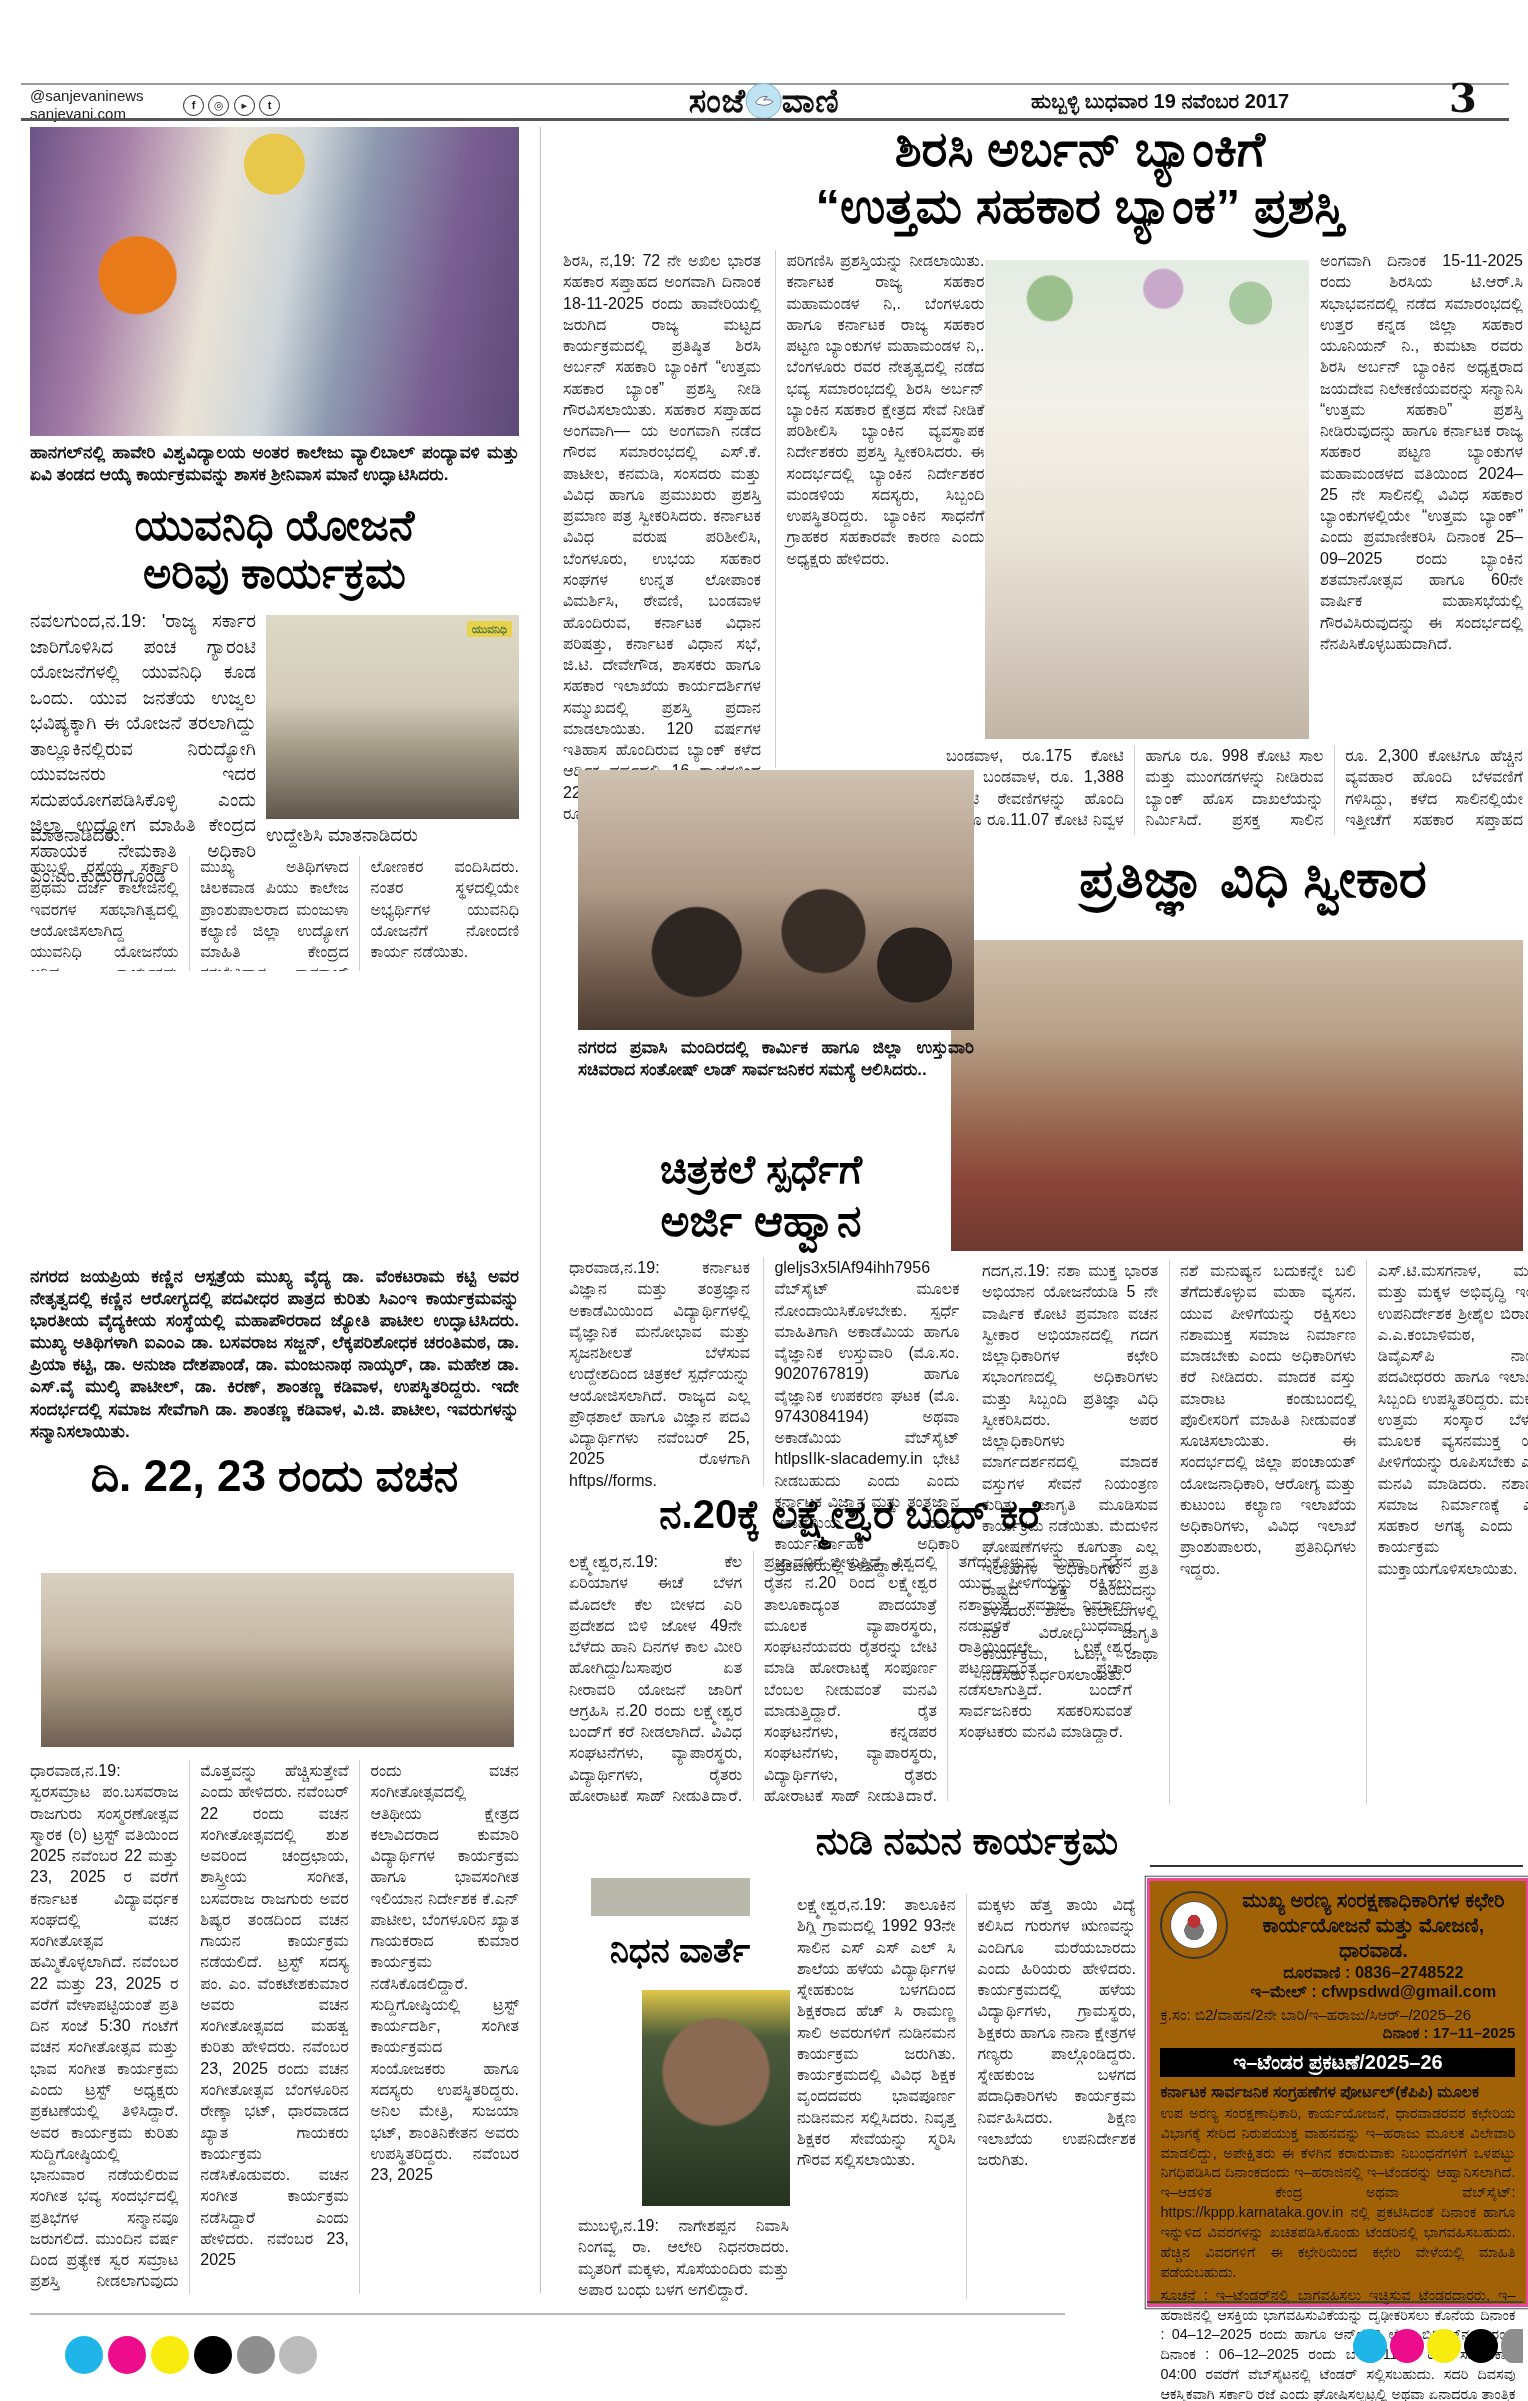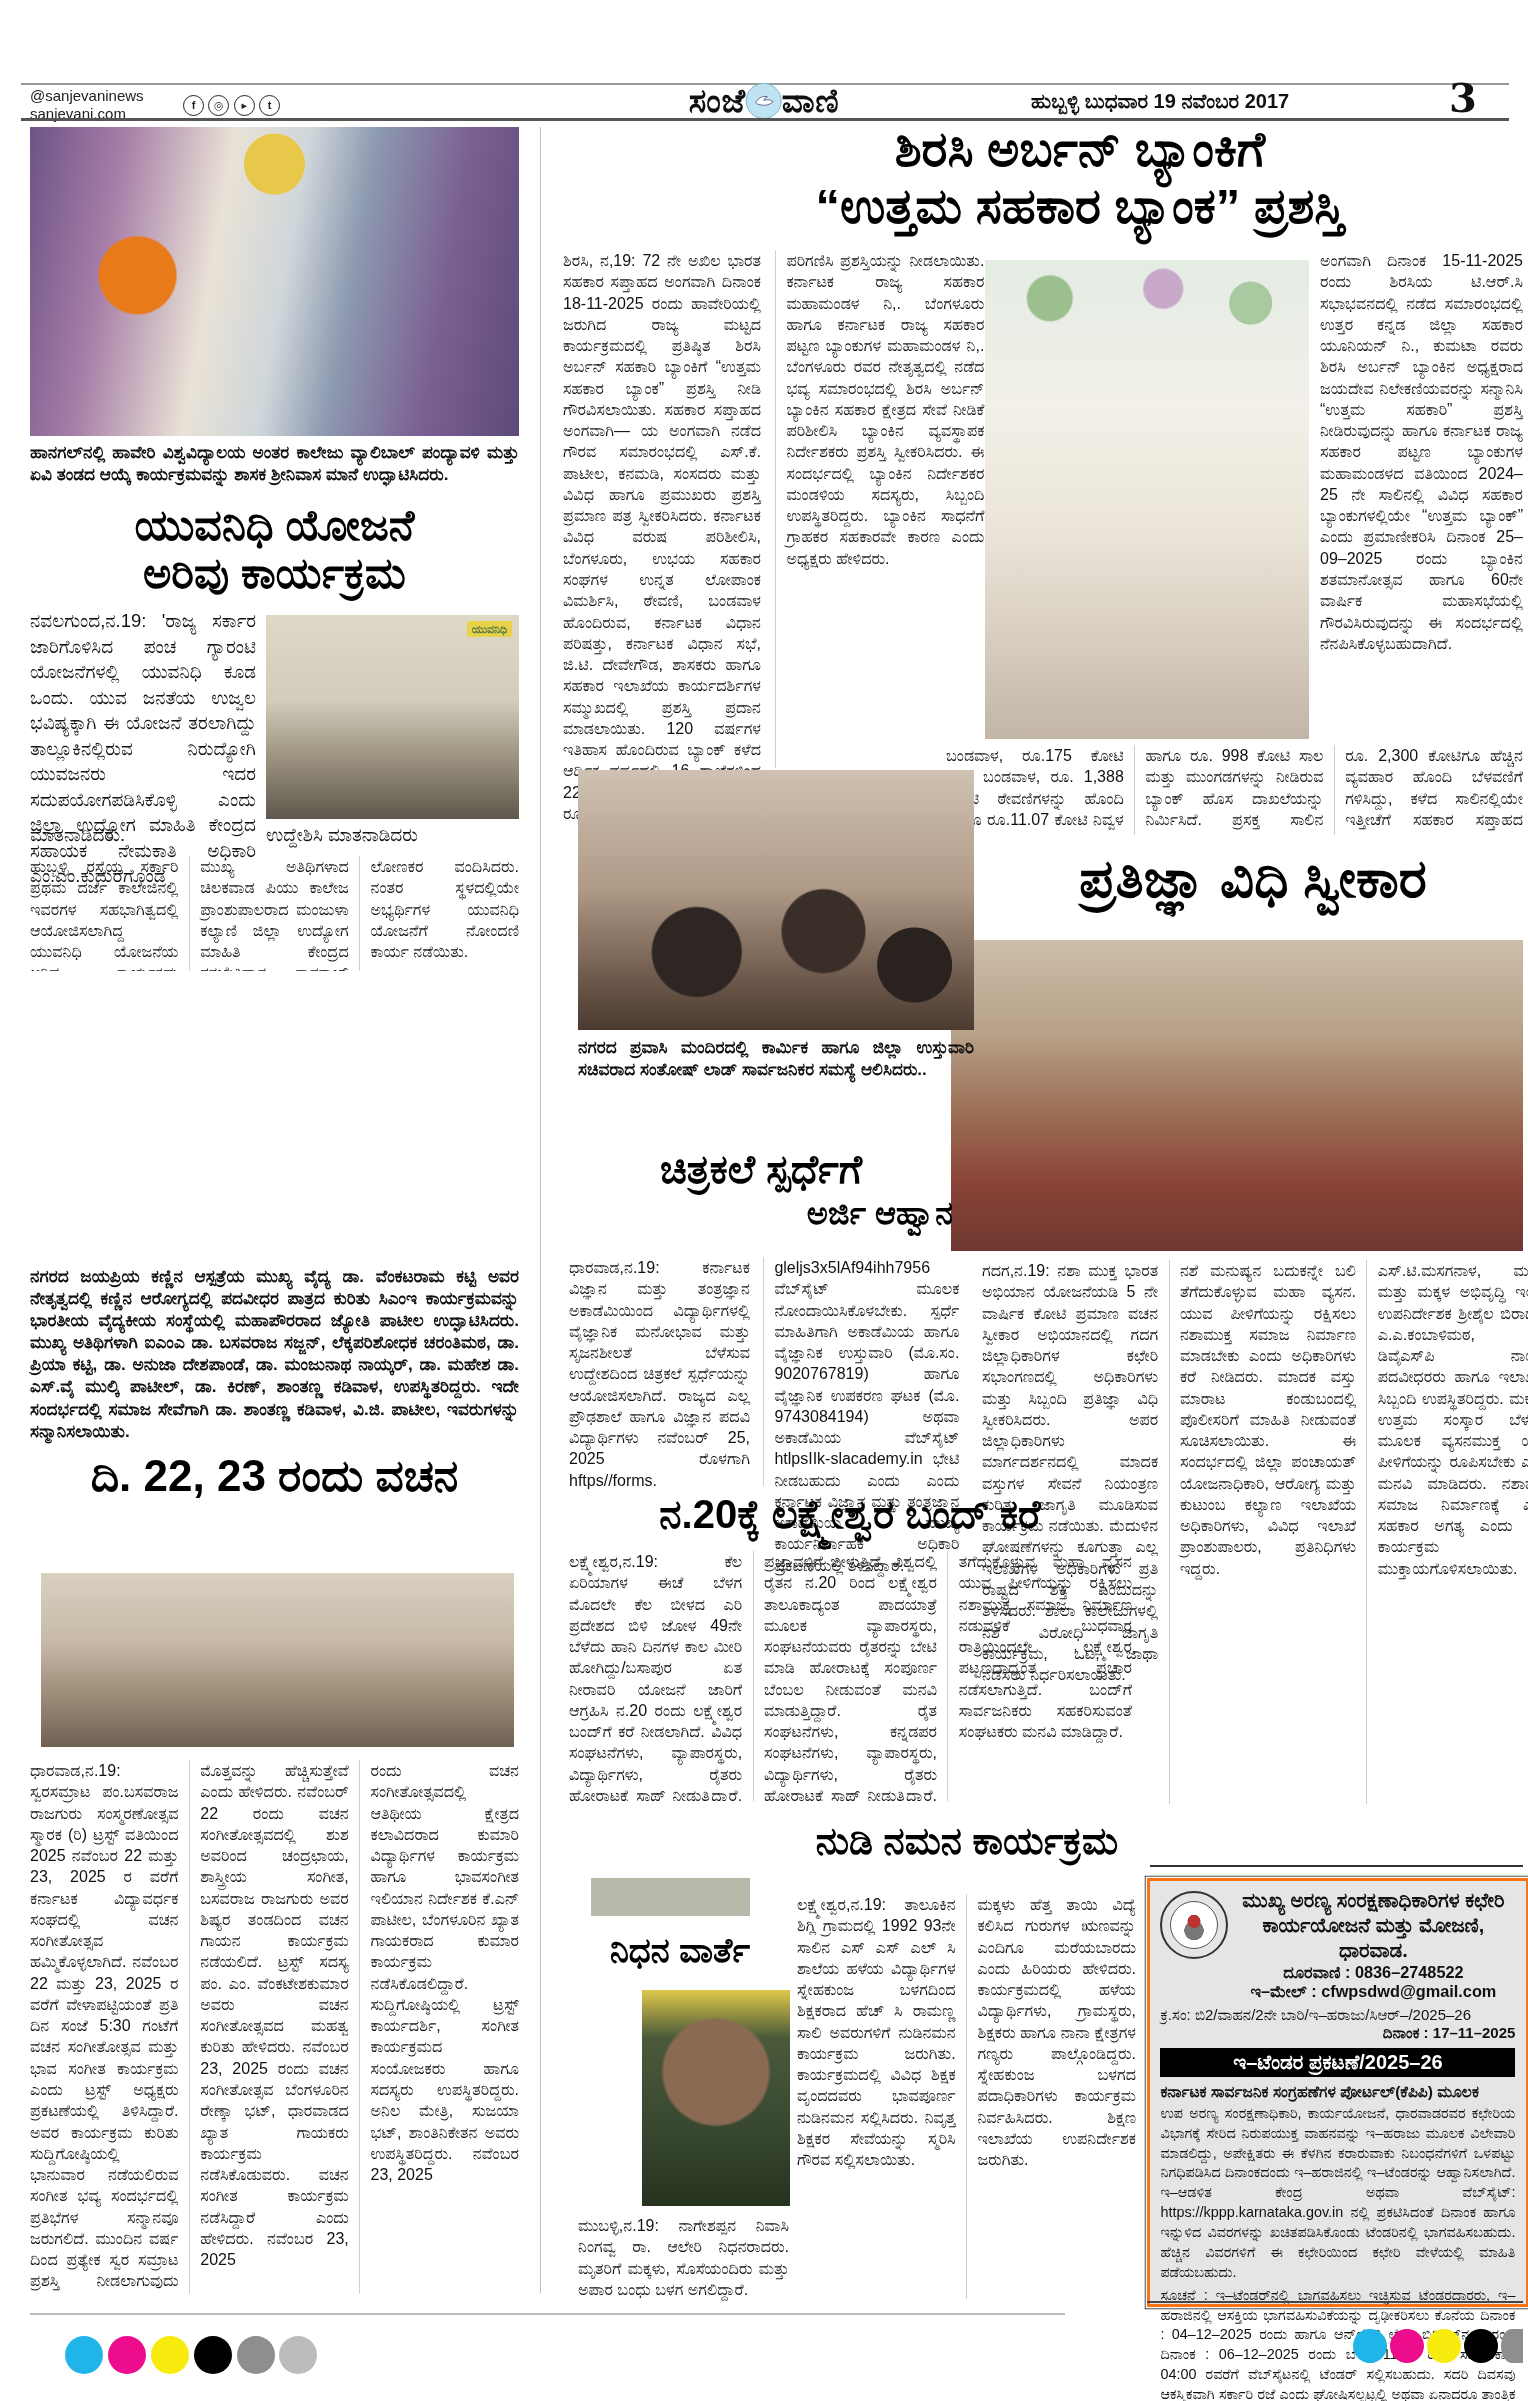--- a/index.html
+++ b/index.html
@@ -22,22 +22,22 @@
   
   .headline{font-weight:800;color:#000;text-align:center;line-height:1.12;}
   .bodytext{font-size:16px;line-height:1.33;text-align:justify;color:#111;}
   .bodytext-lg{font-size:18.5px;line-height:1.38;text-align:justify;color:#111;}
   .caption{font-size:17px;line-height:1.3;font-weight:700;text-align:justify;color:#101010;}
   .cols{display:flex;}
   .cols .col{flex:1;overflow:hidden;}
   .cols .col + .col{border-left:0.7px solid #cfcfcf;padding-left:10.4px;margin-left:10.4px;}
   .photo{position:absolute;overflow:hidden;}
   
-  .tender{position:absolute;border:3px solid #f97316;box-shadow:0 0 0 1.5px #fff,0 0 0 2.2px #000;
-          background:#e5e5e5;padding:7.4px 10.4px;}
+  .tender{position:absolute;border:3px solid #ec4899;box-shadow:0 0 0 1.5px #fff,0 0 0 2.2px #000;
+          background:#a16207;padding:7.4px 10.4px;}
   .tender-head{text-align:center;font-weight:800;font-size:20px;line-height:1.25;}
   .tender-line{font-size:16.3px;text-align:center;font-weight:700;}
   .tender-bar{background:#000;color:#fff;text-align:center;font-weight:800;font-size:20px;
               padding:3px 0;margin:6px 0;}
   .tender-body{font-size:14.4px;line-height:1.38;text-align:justify;}
   .emblem{position:absolute;width:64px;height:64px;border-radius:50%;border:2.2px solid #333;
           display:flex;align-items:center;justify-content:center;}
   .emblem-inner{width:46px;height:46px;border-radius:50%;border:1.5px solid #555;
                 background:radial-gradient(circle at 50% 42%,#b33 0 18%,transparent 19%),
                 radial-gradient(circle at 50% 62%,#777 0 26%,#fff 27%);}
@@ -144,21 +144,21 @@
 
   <div class="photo" style="left:578px;top:770px;width:396px;height:260px;
        background:
         radial-gradient(circle at 30% 70%, #2e2622 0 44px, rgba(0,0,0,0) 46px),
         radial-gradient(circle at 62% 62%, #3a2f28 0 41px, rgba(0,0,0,0) 43px),
         radial-gradient(circle at 85% 75%, #2a221e 0 37px, rgba(0,0,0,0) 38px),
         linear-gradient(180deg,#cfc2b2 0%,#b09a88 45%,#6e5a4c 80%,#4a3a30 100%);"></div>
   <div class="abs caption" style="left:578px;top:1037px;width:396px;">ನಗರದ ಪ್ರವಾಸಿ ಮಂದಿರದಲ್ಲಿ ಕಾರ್ಮಿಕ ಹಾಗೂ ಜಿಲ್ಲಾ ಉಸ್ತುವಾರಿ ಸಚಿವರಾದ ಸಂತೋಷ್ ಲಾಡ್  ಸಾರ್ವಜನಿಕರ ಸಮಸ್ಯೆ ಆಲಿಸಿದರು..</div>
 
   <div class="abs headline" style="left:569px;top:1147px;width:384px;font-size:40px;">ಚಿತ್ರಕಲೆ ಸ್ಪರ್ಧೆಗೆ</div>
-  <div class="abs headline" style="left:569px;top:1196px;width:384px;font-size:32px;text-align:right;">ಅರ್ಜಿ ಆಹ್ವಾನ</div>
+  <div class="abs headline" style="left:569px;top:1196px;width:384px;font-size:44px;">ಅರ್ಜಿ ಆಹ್ವಾನ</div>
   <div class="abs bodytext" style="left:569px;top:1257px;width:181px;height:229px;">ಧಾರವಾಡ,ನ.19: ಕರ್ನಾಟಕ ವಿಜ್ಞಾನ ಮತ್ತು ತಂತ್ರಜ್ಞಾನ ಅಕಾಡೆಮಿಯಿಂದ ವಿದ್ಯಾರ್ಥಿಗಳಲ್ಲಿ ವೈಜ್ಞಾನಿಕ ಮನೋಭಾವ ಮತ್ತು ಸೃಜನಶೀಲತೆ ಬೆಳೆಸುವ ಉದ್ದೇಶದಿಂದ ಚಿತ್ರಕಲೆ ಸ್ಪರ್ಧೆಯನ್ನು ಆಯೋಜಿಸಲಾಗಿದೆ. ರಾಜ್ಯದ ಎಲ್ಲ ಪ್ರೌಢಶಾಲೆ ಹಾಗೂ ವಿಜ್ಞಾನ ಪದವಿ ವಿದ್ಯಾರ್ಥಿಗಳು ನವೆಂಬರ್ 25, 2025 ರೊಳಗಾಗಿ hftps//forms.</div>
   <div class="abs bodytext" style="left:763px;top:1257px;width:185px;height:229px;border-left:0.7px solid #cfcfcf;padding-left:10.4px;">gleljs3x5lAf94ihh7956 ವೆಬ್‌ಸೈಟ್ ಮೂಲಕ ನೋಂದಾಯಿಸಿಕೊಳಬೇಕು. ಸ್ಪರ್ಧೆ ಮಾಹಿತಿಗಾಗಿ ಅಕಾಡೆಮಿಯ ಹಾಗೂ ವೈಜ್ಞಾನಿಕ ಉಸ್ತುವಾರಿ (ಮೊ.ಸಂ. 9020767819) ಹಾಗೂ ವೈಜ್ಞಾನಿಕ ಉಪಕರಣ ಘಟಕ (ಮೊ. 9743084194) ಅಥವಾ ಅಕಾಡೆಮಿಯ ವೆಬ್‌ಸೈಟ್ htlpsIIk-slacademy.in ಭೇಟಿ ನೀಡಬಹುದು ಎಂದು ಎಂದು ಕರ್ನಾಟಕ ವಿಜ್ಞಾನ ಮತ್ತು ತಂತ್ರಜ್ಞಾನ ಅಕಾಡೆಮಿಯ ಮುಖ್ಯ ಕಾರ್ಯನಿರ್ವಾಹಕ ಅಧಿಕಾರಿ ಪ್ರಕಟಣೆಯಲ್ಲಿ ತಿಳಿಸಿದ್ದಾರೆ.</div>
 
   <div class="abs headline" style="left:569px;top:1492px;width:562px;font-size:40px;">ನ.20ಕ್ಕೆ ಲಕ್ಷ್ಮೇಶ್ವರ ಬಂದ್ ಕರೆ</div>
   <div class="abs cols" style="left:569px;top:1551px;width:563px;height:250px;">
     <div class="col bodytext">ಲಕ್ಷ್ಮೇಶ್ವರ,ನ.19: ಕೆಲ ಏರಿಯಾಗಳ ಈಚೆ ಬೆಳಗ ಮೊದಲೇ ಕೆಲ ಬೀಳದ ಎರಿ ಪ್ರದೇಶದ ಬಿಳಿ ಜೋಳ 49ನೇ ಬೆಳೆದು ಹಾನಿ ದಿನಗಳ ಕಾಲ ಮೀರಿ ಹೋಗಿದ್ದು/ಬಸಾಪುರ ಏತ ನೀರಾವರಿ ಯೋಜನೆ ಜಾರಿಗೆ ಆಗ್ರಹಿಸಿ ನ.20 ರಂದು ಲಕ್ಷ್ಮೇಶ್ವರ ಬಂದ್‌ಗೆ ಕರೆ ನೀಡಲಾಗಿದೆ. ವಿವಿಧ ಸಂಘಟನೆಗಳು, ವ್ಯಾಪಾರಸ್ಥರು, ವಿದ್ಯಾರ್ಥಿಗಳು, ರೈತರು ಹೋರಾಟಕ್ಕೆ ಸಾಥ್ ನೀಡುತ್ತಿದ್ದಾರೆ. ಅಧಿಕಾರಿಗಳು ಯಾವುದೇ ಸ್ಪಷ್ಟ ಭರವಸೆ ನೀಡಲು ಮುಂದಾಗಿಲ್ಲ.</div>
     <div class="col bodytext">ಪ್ರಜ್ಞಾವಳ್ಳಿಗೆ ಬೀಳುತ್ತಿದೆ. ವಿಶ್ವದಲ್ಲಿ ರೈತನ ನ.20 ರಿಂದ ಲಕ್ಷ್ಮೇಶ್ವರ ತಾಲೂಕಾದ್ಯಂತ ಪಾದಯಾತ್ರೆ ಮೂಲಕ ವ್ಯಾಪಾರಸ್ಥರು, ಸಂಘಟನೆಯವರು ರೈತರನ್ನು ಬೇಟಿ ಮಾಡಿ ಹೋರಾಟಕ್ಕೆ ಸಂಪೂರ್ಣ ಬೆಂಬಲ ನೀಡುವಂತೆ ಮನವಿ ಮಾಡುತ್ತಿದ್ದಾರೆ. ರೈತ ಸಂಘಟನೆಗಳು, ಕನ್ನಡಪರ ಸಂಘಟನೆಗಳು, ವ್ಯಾಪಾರಸ್ಥರು, ವಿದ್ಯಾರ್ಥಿಗಳು, ರೈತರು ಹೋರಾಟಕ್ಕೆ ಸಾಥ್ ನೀಡುತ್ತಿದ್ದಾರೆ. ಅಧಿಕಾರಿಗಳು ಸ್ಪಷ್ಟ ಭರವಸೆ ನೀಡದ ಹಿನ್ನೆಲೆಯಲ್ಲಿ ಬಂದ್ ಅನಿವಾರ್ಯ ಎಂದು ಹೇಳಿದ್ದಾರೆ.</div>
     <div class="col bodytext">ತಗೆದುಕೊಳ್ಳುವ ಮಹಾ ವ್ಯಸನ ಯುವ ಪೀಳಿಗೆಯನ್ನು ರಕ್ಷಿಸಲು ನಶಾಮುಕ್ತ ಸಮಾಜ ನಿರ್ಮಾಣ ನಡುವಳಿಕೆ ಬುಧವಾರ ರಾತ್ರಿಯಿಂದಲೇ ಲಕ್ಷ್ಮೇಶ್ವರ ಪಟ್ಟಣದಾದ್ಯಂತ ಪ್ರಚಾರ ನಡೆಸಲಾಗುತ್ತಿದೆ. ಬಂದ್‌ಗೆ ಸಾರ್ವಜನಿಕರು ಸಹಕರಿಸುವಂತೆ ಸಂಘಟಕರು ಮನವಿ ಮಾಡಿದ್ದಾರೆ.</div>
   </div>
 

